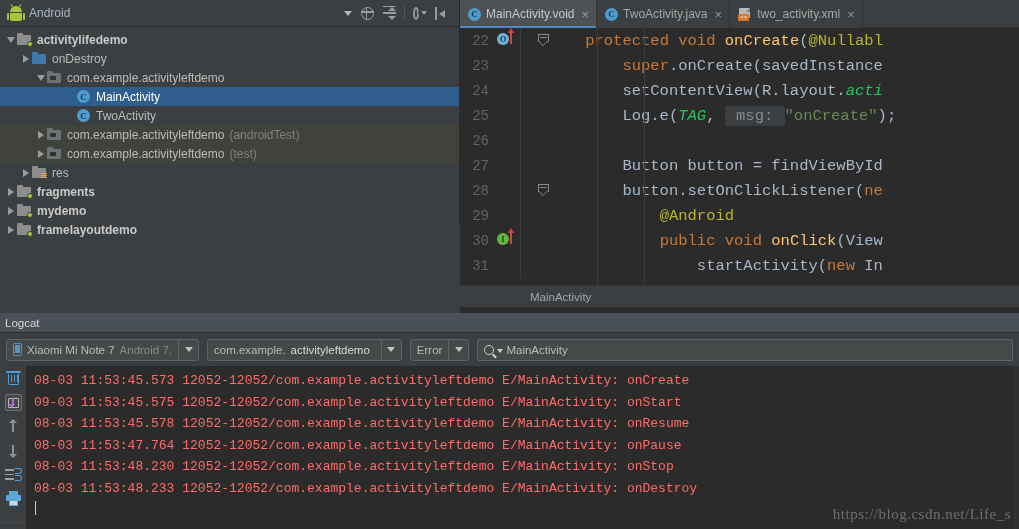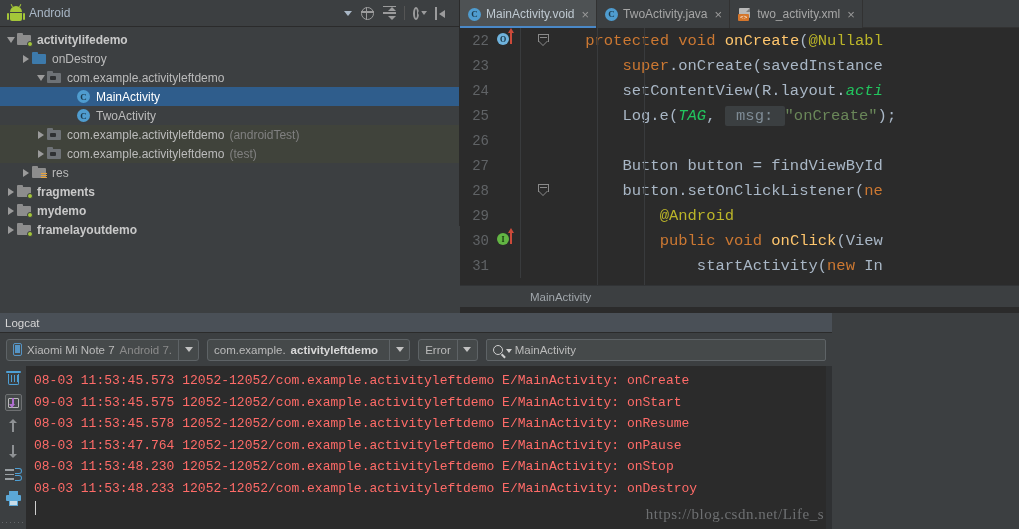--- a/index.html
+++ b/index.html
@@ -203,21 +203,21 @@
   .indent-guide { position: absolute; top: 0; bottom: 0; width: 1px; background: #393b3d; }
 
   .breadcrumb-bar {
     height: 22px; background: #3c3f41; display: flex; align-items: center;
     padding-left: 70px; border-top: 1px solid #313335;
   }
   .breadcrumb-bar span { color: #a0a6ab; font-size: 11.5px; }
 
   
   .logcat-panel {
-    position: absolute; left: 0; top: 313px; width: 832px; height: 216px; background: #3c3f41;
+    position: absolute; left: 0; top: 313px; width: 1019px; height: 216px; background: #3c3f41;
   }
   .logcat-tabbar {
     height: 20px; background: #4a5057; display: flex; align-items: center; padding-left: 5px;
     border-bottom: 1px solid #2b2b2b;
   }
   .logcat-tabbar span { color: #d6d6d6; font-size: 11.5px; }
   .logcat-toolbar {
     height: 33px; display: flex; align-items: center; gap: 8px; padding: 0 4px 0 6px;
     background: #3c3f41;
   }
@@ -232,21 +232,21 @@
   .combo .arrowbox {
     width: 20px; border-left: 1px solid #5e6366; display: flex; align-items: center; justify-content: center;
   }
   .combo .arrowbox i {
     width: 0; height: 0; border-left: 4px solid transparent; border-right: 4px solid transparent;
     border-top: 5px solid #c2c2c2;
   }
   .phone-ic { width: 9px; height: 13px; border: 1.3px solid #5594c4; border-radius: 2px; position: relative; }
   .phone-ic::after { content: ""; position: absolute; left: 0.6px; top: 1px; right: .6px; height: 8px; background: #5594c4; }
   .dim { color: #8a8a8a; text-align: right; }
-  .bold-seg { font-weight: bold; color: #d8d8d8; }
+  .bold-seg { font-weight: normal; color: #d8d8d8; }
   .searchbox {
     flex: 1; height: 22px; border: 1px solid #5e6366; border-radius: 2px; background: #45494a;
     display: flex; align-items: center; gap: 3px; padding: 0 6px; margin-right: 2px;
   }
   .mag { width: 10px; height: 10px; border: 1.6px solid #cfcfcf; border-radius: 50%; position: relative; }
   .mag::after {
     content: ""; position: absolute; right: -4px; bottom: -3px; width: 5px; height: 1.6px;
     background: #cfcfcf; transform: rotate(45deg);
   }
   .searchbox .sc { width: 0; height: 0; border-left: 3px solid transparent; border-right: 3px solid transparent;

